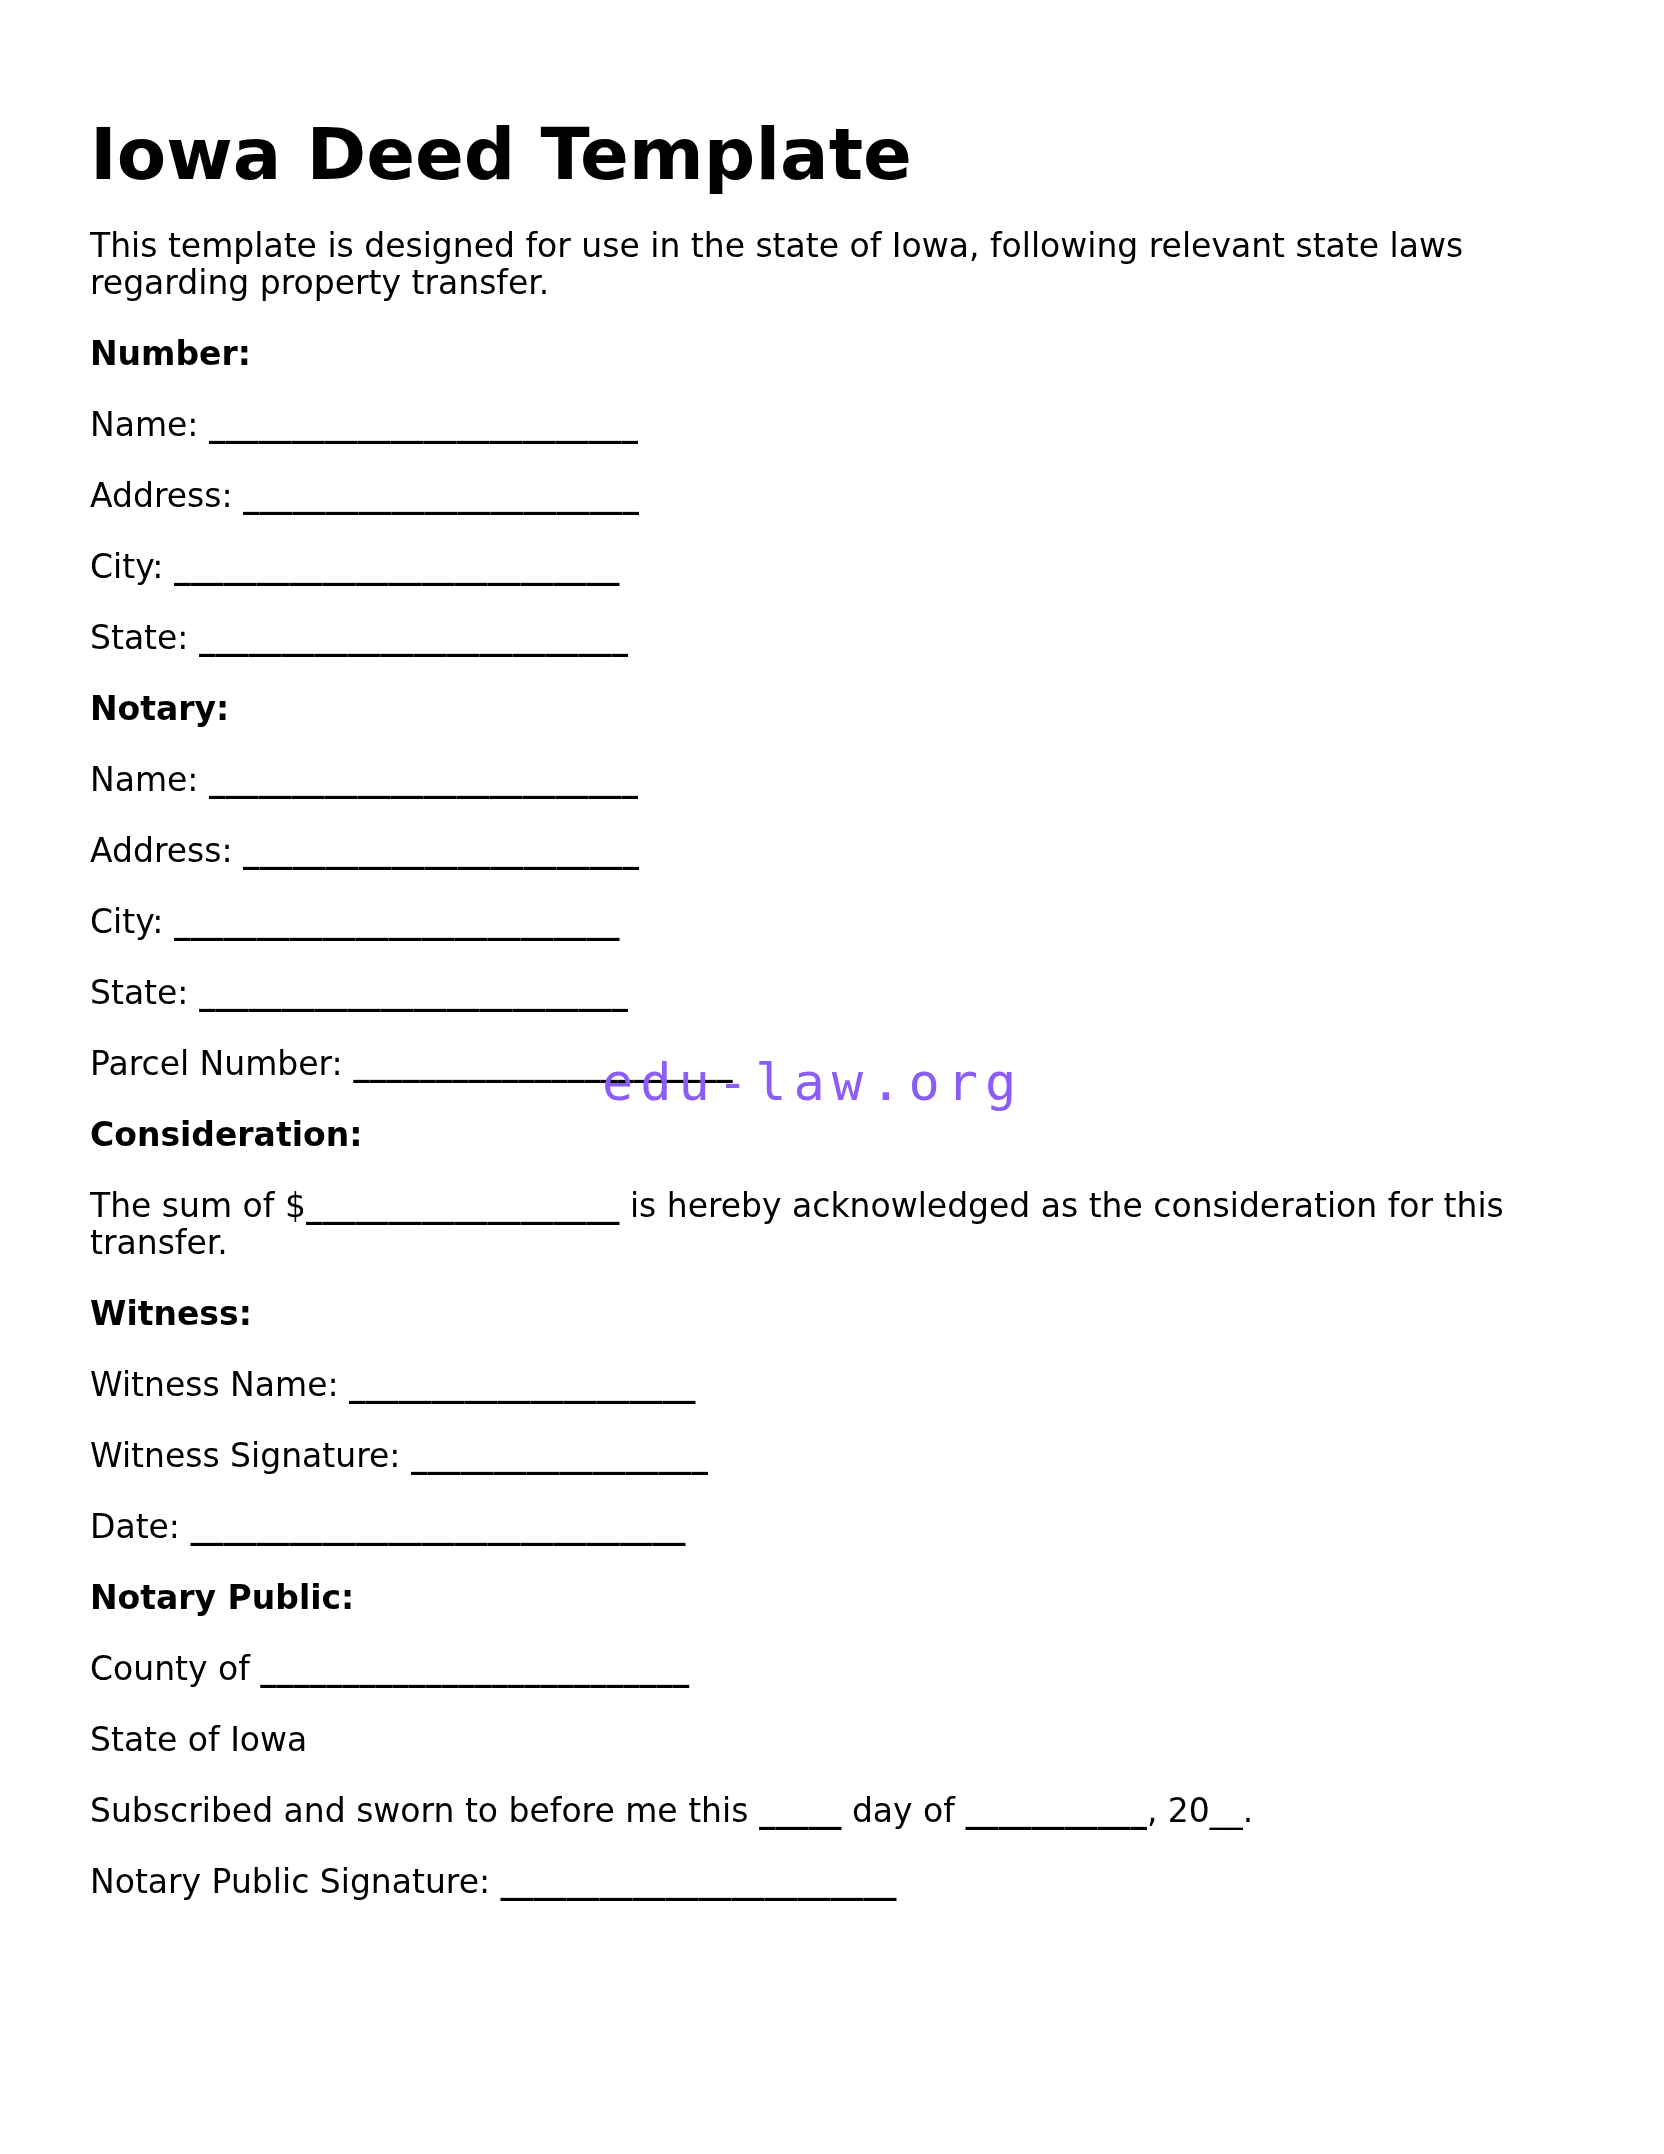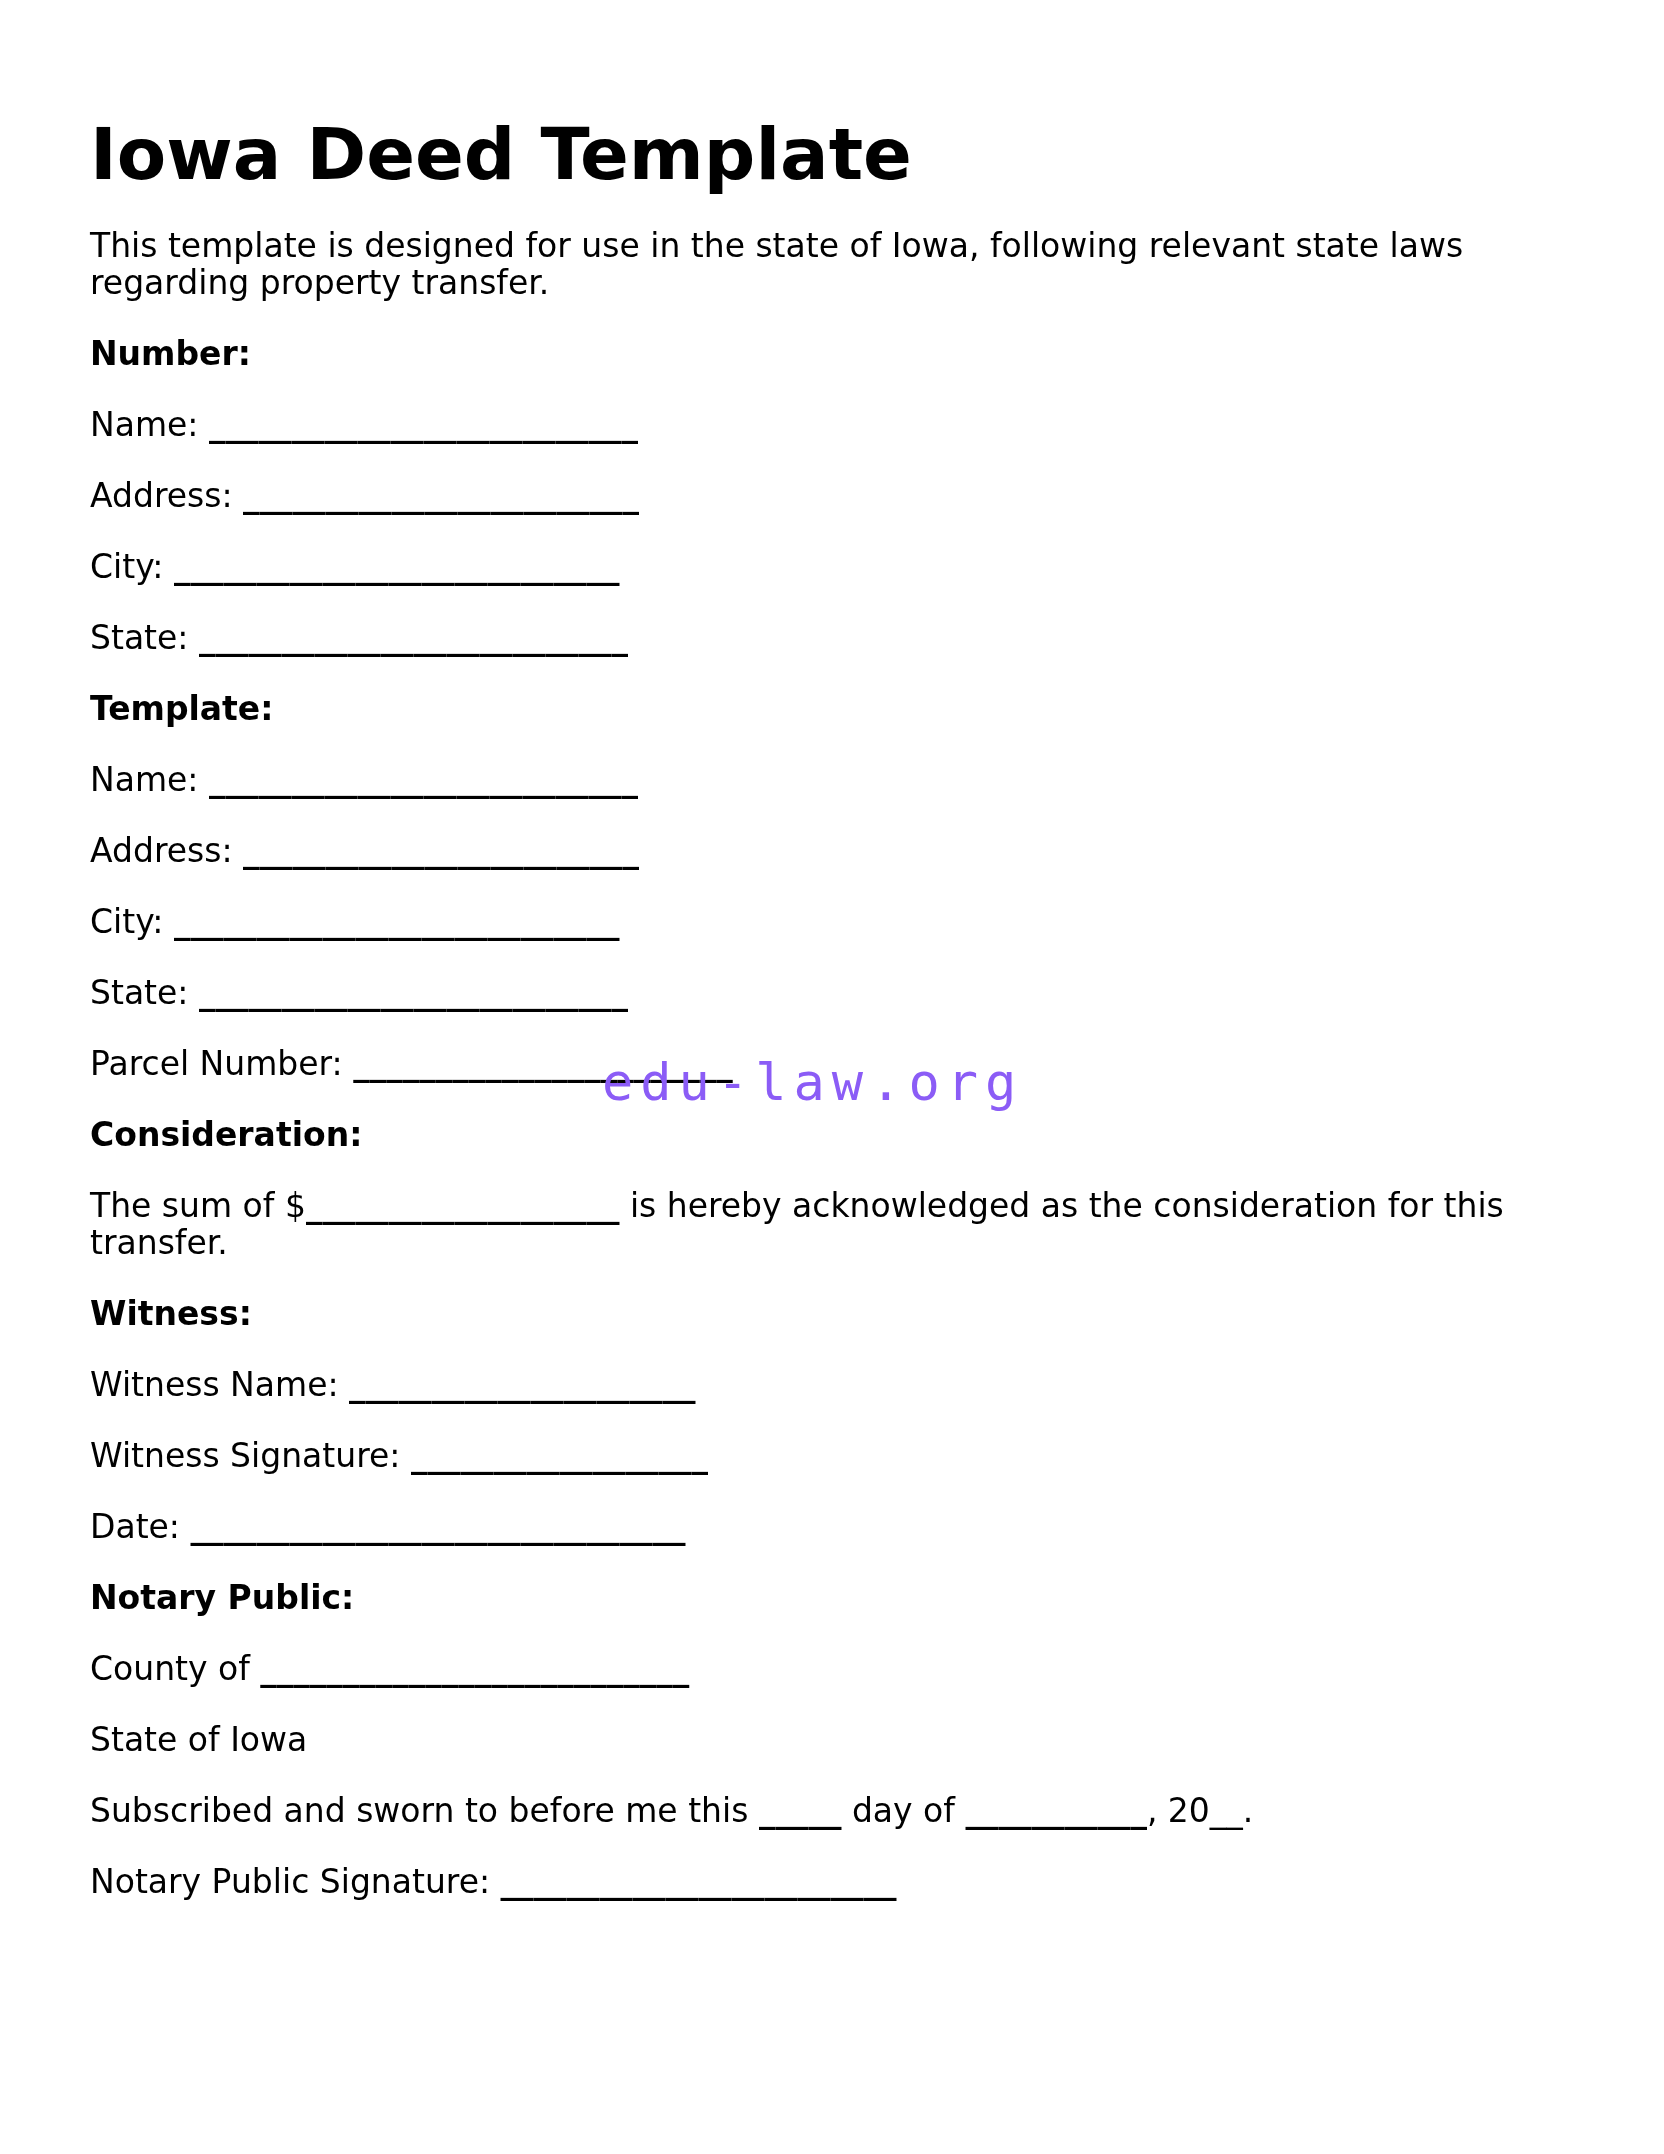--- a/index.html
+++ b/index.html
@@ -74,21 +74,21 @@
   </p>
   <p class="field-line">
     <span>City:</span>
     <span class="blank">___________________________</span>
   </p>
   <p class="field-line">
     <span>State:</span>
     <span class="blank">__________________________</span>
   </p>
 
-  <h3 class="sec-heading">Template:</h3>
+  <h3 class="sec-heading">Notary:</h3>
 
   <p class="field-line">
     <span>Name:</span>
     <span class="blank">__________________________</span>
   </p>
   <p class="field-line">
     <span>Address:</span>
     <span class="blank">________________________</span>
   </p>
   <p class="field-line">

